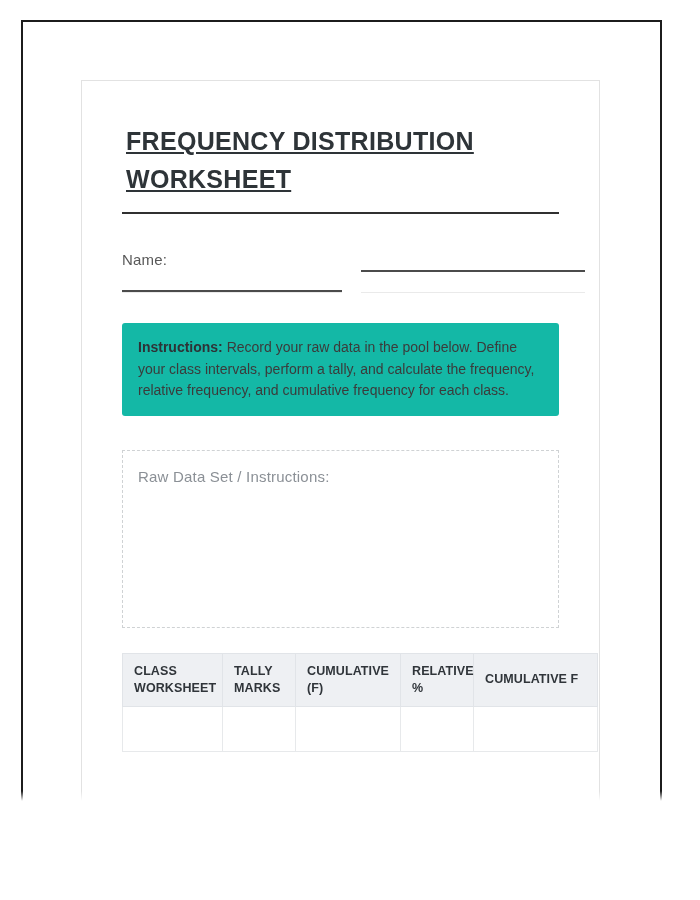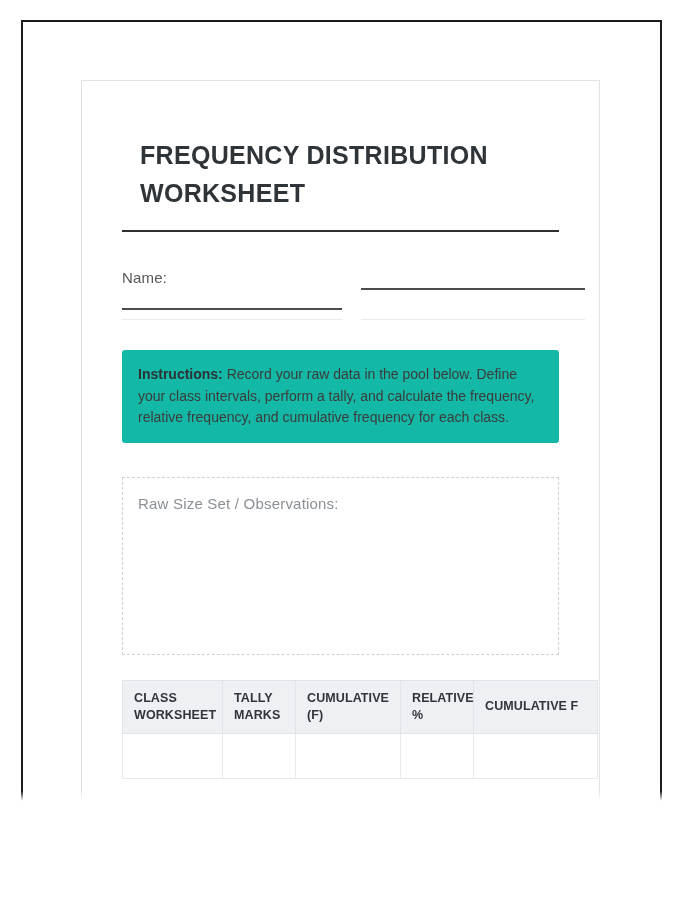--- a/index.html
+++ b/index.html
@@ -36,43 +36,43 @@
     position: absolute;
     left: 58px;
     top: 58px;
     width: 437px;
     min-height: 820px;
     border: 1px solid #e2e2e2;
     background: #ffffff;
     padding: 37px 40px 40px 40px;
   }
   .title {
-    margin: 18px;
+    margin: 4px;
     font-size: 25px;
     font-weight: bold;
     line-height: 38px;
     letter-spacing: 0.3px;
     color: #2e3438;
+    text-decoration: underline;
   }
   .title-rule {
     height: 2px;
     background: #303030;
     margin-top: 14px;
   }
   .fields {
     display: grid;
     grid-template-columns: 220px 224px;
     column-gap: 19px;
     row-gap: 26px;
     width: 463px;
     margin-top: 36px;
   }
   .field {
     border-bottom: 1px solid #eaeaea;
-    padding-bottom: 9px;
   }
   .flabel {
     font-size: 15px;
     line-height: 20px;
     color: #585858;
     letter-spacing: 0.2px;
   }
   .wline {
     height: 0;
     border-bottom: 2px solid #4b4b4b;
@@ -158,21 +158,21 @@
             <div class="wline w-full"></div>
           </div>
         </div>
 
         <div class="instructions">
           <span class="ihead">Instructions:</span>
           <span>Record your raw data in the pool below. Define your class intervals, perform a tally, and calculate the frequency, relative frequency, and cumulative frequency for each class.</span>
         </div>
 
         <div class="rawdata">
-          <div class="rlabel">Raw Size Set / Observations:</div>
+          <div class="rlabel">Raw Data Set / Instructions:</div>
         </div>
 
         <table class="freq">
           <colgroup>
             <col style="width:100px">
             <col style="width:73px">
             <col style="width:105px">
             <col style="width:73px">
             <col style="width:124px">
           </colgroup>

